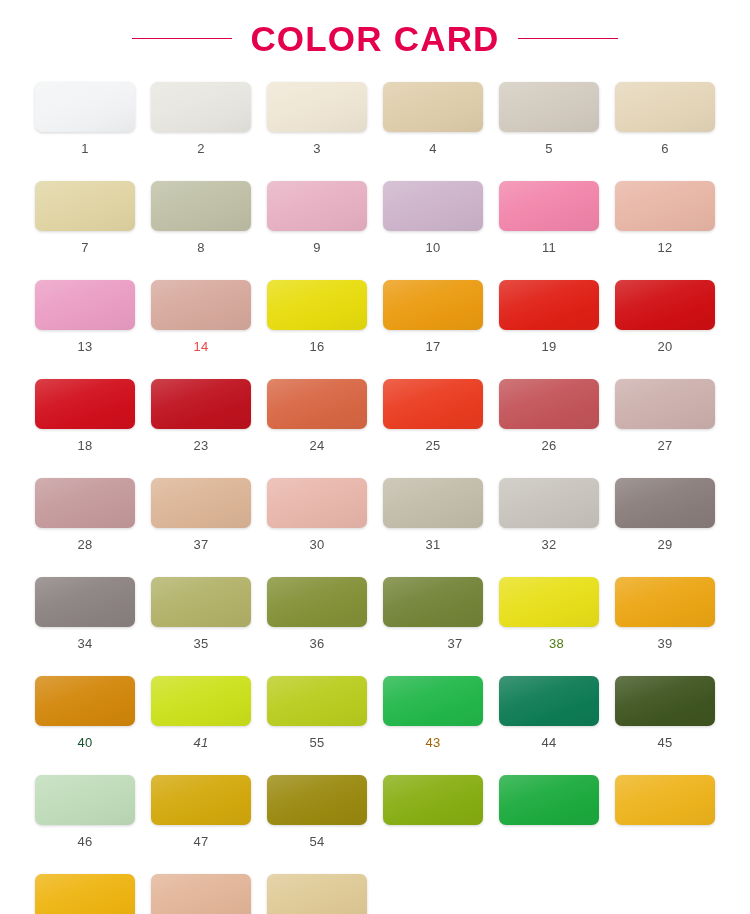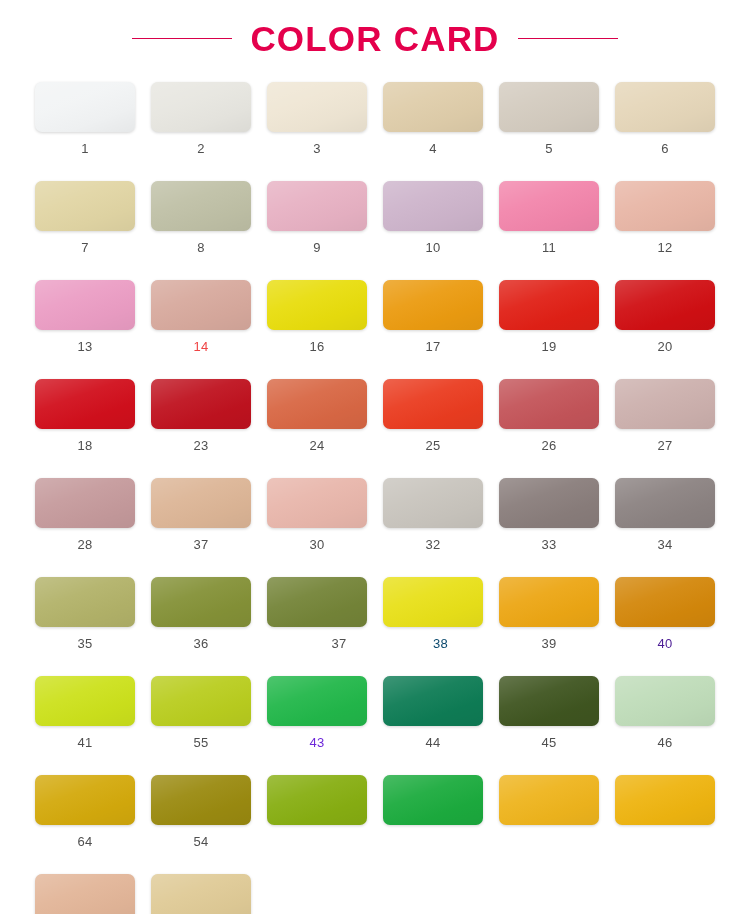--- a/index.html
+++ b/index.html
@@ -196,82 +196,86 @@
     </div>
     <div class="cell">
       <div class="swatch" style="background: rgb(220, 181, 150);"></div>
       <div class="label" style="color: rgb(79, 79, 79);">37</div>
     </div>
     <div class="cell">
       <div class="swatch" style="background: rgb(232, 182, 171);"></div>
       <div class="label" style="color: rgb(79, 79, 79);">30</div>
     </div>
     <div class="cell">
+      <div class="swatch" style="background: rgb(194, 189, 170);"></div>
+      <div class="label" style="color: rgb(79, 79, 79);">31</div>
+    </div>
+    <div class="cell">
       <div class="swatch" style="background: rgb(200, 196, 189);"></div>
       <div class="label" style="color: rgb(79, 79, 79);">32</div>
     </div>
     <div class="cell">
       <div class="swatch" style="background: rgb(137, 125, 123);"></div>
-      <div class="label" style="color: rgb(79, 79, 79);">33</div>
+      <div class="label" style="color: rgb(79, 79, 79);">29</div>
     </div>
     <div class="cell">
       <div class="swatch" style="background: rgb(139, 130, 129);"></div>
       <div class="label" style="color: rgb(79, 79, 79);">34</div>
     </div>
     <div class="cell">
       <div class="swatch" style="background: rgb(178, 178, 105);"></div>
       <div class="label" style="color: rgb(79, 79, 79);">35</div>
     </div>
     <div class="cell">
       <div class="swatch" style="background: rgb(132, 145, 55);"></div>
       <div class="label" style="color: rgb(79, 79, 79);">36</div>
     </div>
     <div class="cell">
       <div class="swatch" style="background: rgb(116, 132, 56);"></div>
       <div class="label" style="color: rgb(79, 79, 79); margin-left: 44px;">37</div>
     </div>
     <div class="cell">
       <div class="swatch" style="background: rgb(232, 224, 25);"></div>
-      <div class="label" style="color: #0c4a6e; margin-left: 15px;">38</div>
+      <div class="label" style="color: #4d7c0f; margin-left: 15px;">38</div>
     </div>
     <div class="cell">
       <div class="swatch" style="background: rgb(236, 166, 20);"></div>
       <div class="label" style="color: rgb(79, 79, 79);">39</div>
     </div>
     <div class="cell">
       <div class="swatch" style="background: rgb(211, 135, 11);"></div>
-      <div class="label" style="color: #4c1d95;">40</div>
+      <div class="label" style="color: #14532d;">40</div>
     </div>
     <div class="cell">
       <div class="swatch" style="background: rgb(204, 225, 28);"></div>
-      <div class="label" style="color: rgb(79, 79, 79);">41</div>
+      <div class="label" style="color: rgb(79, 79, 79); font-style: italic;">41</div>
     </div>
     <div class="cell">
       <div class="swatch" style="background: rgb(185, 205, 31);"></div>
       <div class="label" style="color: rgb(79, 79, 79);">55</div>
     </div>
     <div class="cell">
       <div class="swatch" style="background: rgb(34, 183, 74);"></div>
-      <div class="label" style="color: #6d28d9;">43</div>
+      <div class="label" style="color: #a16207;">43</div>
     </div>
     <div class="cell">
       <div class="swatch" style="background: rgb(14, 124, 85);"></div>
       <div class="label" style="color: rgb(79, 79, 79);">44</div>
     </div>
     <div class="cell">
       <div class="swatch" style="background: rgb(63, 85, 32);"></div>
       <div class="label" style="color: rgb(79, 79, 79);">45</div>
     </div>
     <div class="cell">
       <div class="swatch" style="background: rgb(191, 220, 185);"></div>
       <div class="label" style="color: rgb(79, 79, 79);">46</div>
     </div>
     <div class="cell">
       <div class="swatch" style="background: rgb(211, 169, 12);"></div>
-      <div class="label" style="color: rgb(79, 79, 79);">64</div>
+      <div class="label" style="color: rgb(79, 79, 79);">47</div>
     </div>
     <div class="cell">
       <div class="swatch" style="background: rgb(154, 138, 16);"></div>
       <div class="label" style="color: rgb(79, 79, 79);">54</div>
     </div>
     <div class="cell">
       <div class="swatch" style="background: rgb(135, 174, 18);"></div>
     </div>
     <div class="cell">
       <div class="swatch" style="background: rgb(28, 171, 62);"></div>

